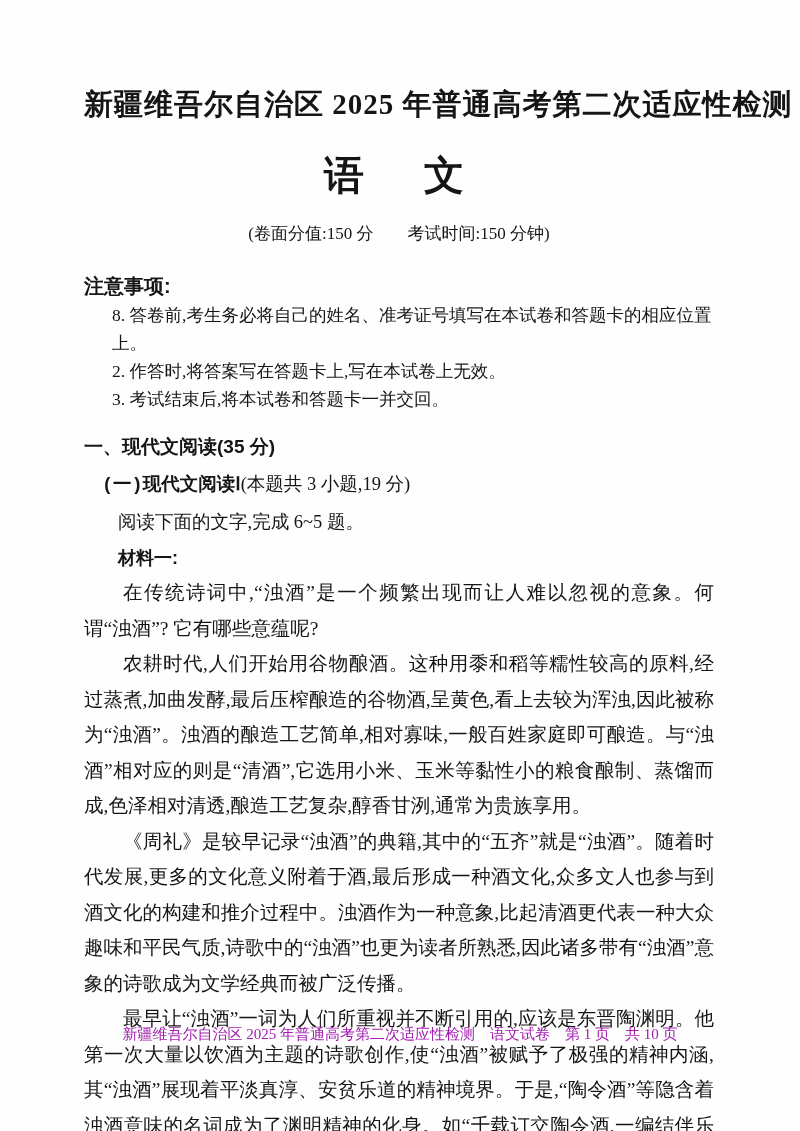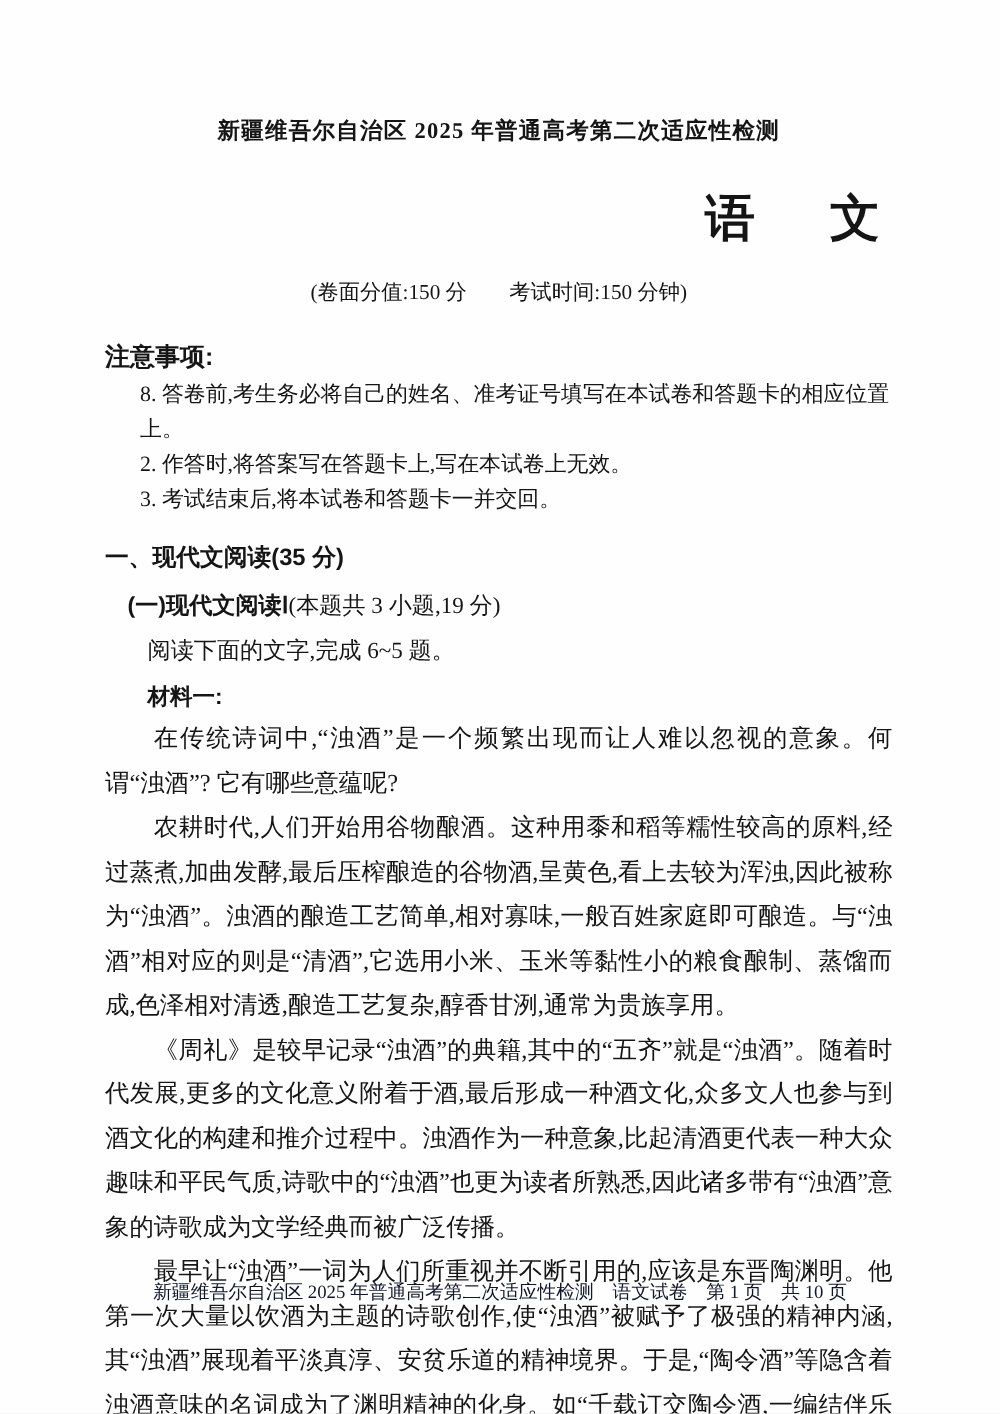--- a/index.html
+++ b/index.html
@@ -14,28 +14,28 @@
     font-family: "Liberation Serif", "DejaVu Serif", serif;
     overflow: hidden;
   }
   .content {
     padding: 88px 86px 0 84px;
   }
   .exam-title {
     text-align: center;
     font-family: "Liberation Serif", "DejaVu Serif", serif;
     font-weight: bold;
-    font-size: 18px;
+    font-size: 29px;
     line-height: 32px;
     letter-spacing: 1px;
     white-space: nowrap;
   }
   .subject-title {
     margin-top: 33px;
-    text-align: right;
+    text-align: center;
     font-family: Liberation Sans, sans-serif;
     font-weight: bold;
     font-size: 40px;
     line-height: 44px;
     letter-spacing: 10px;
   }
   .meta-line {
     margin-top: 26px;
     text-align: center;
     font-size: 17px;
@@ -63,21 +63,21 @@
     font-size: 19px;
     line-height: 24px;
   }
   .subsection-heading {
     margin-top: 12px;
     padding-left: 18px;
     font-size: 18.5px;
     line-height: 26px;
   }
   .subsection-heading .bold-part {
-    font-family: Liberation Sans, sans-serif;
+    font-family: Liberation Mono, monospace;
     font-weight: bold;
   }
   .reading-instruction {
     margin-top: 10px;
     padding-left: 34px;
     font-size: 18.5px;
     line-height: 26px;
   }
   .material-label {
     margin-top: 10px;
@@ -97,21 +97,21 @@
     text-indent: 2em;
   }
   .page-footer {
     position: absolute;
     left: 0;
     top: 1024px;
     width: 100%;
     text-align: center;
     font-size: 15px;
     line-height: 20px;
-    color: #0f172a;
+    color: #a21caf;
   }
 </style>
 </head>
 <body>
 
 <div class="page">
   <div class="content">
 
     <div class="exam-title">新疆维吾尔自治区 2025 年普通高考第二次适应性检测</div>
 

